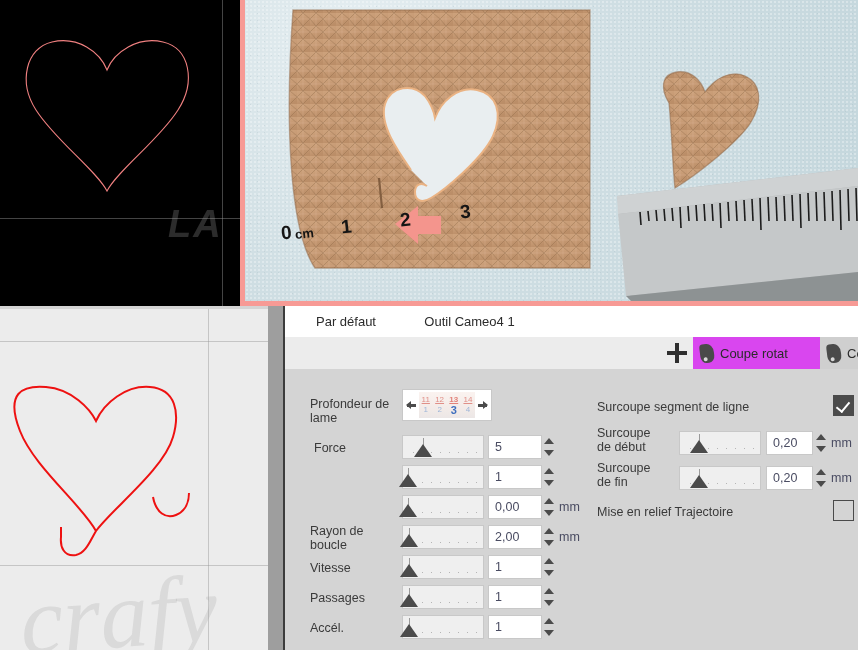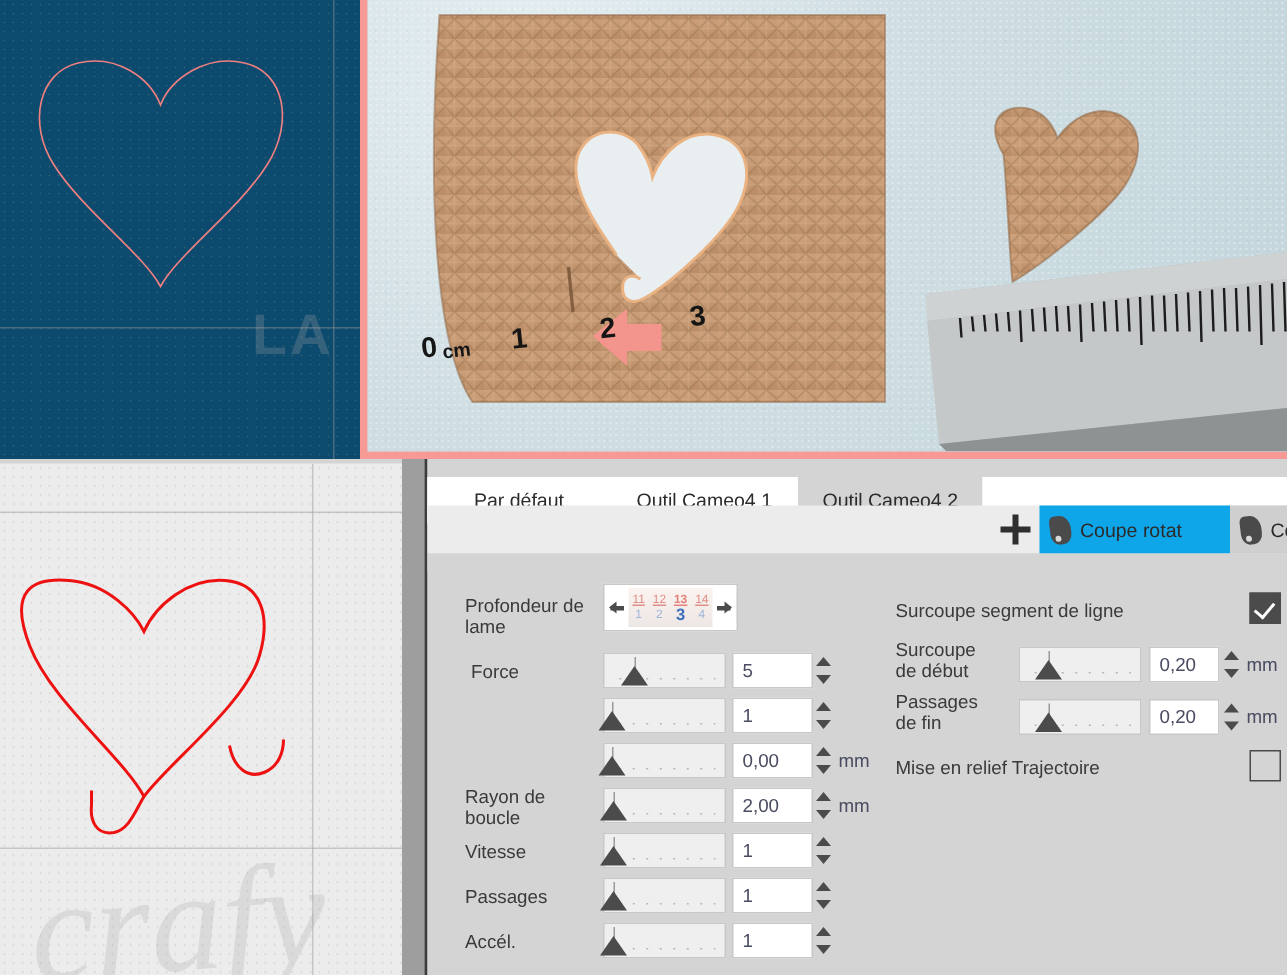--- a/index.html
+++ b/index.html
@@ -7,21 +7,21 @@
     width:858px;height:650px;overflow:hidden;
     font-family:"Liberation Sans", sans-serif;
     background:#d4d4d4;
     position:relative;
   }
   #root{position:absolute;inset:0;}
 
   
   .canvas-tl{
     position:absolute;left:0;top:0;width:273px;height:306px;
-    background:#0c4a6e;overflow:hidden;
+    background:#000000;overflow:hidden;font-style:italic;
   }
   .canvas-bl{
     position:absolute;left:0;top:309px;width:268px;height:341px;
     background:#ececec;overflow:hidden;
   }
   .dotgrid{
     position:absolute;inset:0;
     background-image:radial-gradient(circle, rgba(150,150,150,.30) 0.6px, transparent 0.7px);
     background-size:6px 6px;
   }
@@ -61,21 +61,21 @@
     background-position:0 0, 2px 3px;
   }
 
   
   .panel-wrap{position:absolute;left:268px;top:306px;width:590px;height:344px;}
   .gutter{position:absolute;left:0;top:0;width:15px;height:344px;background:#9e9e9e;}
   .gutter-edge{position:absolute;left:15px;top:0;width:2px;height:344px;background:#3c3c3c;}
   .panel{position:absolute;left:17px;top:0;width:573px;height:344px;background:#d4d4d4;}
 
   
-  .tabbar{position:absolute;left:0;top:12px;height:31px;width:506px;background:#ffffff;text-decoration:underline;}
+  .tabbar{position:absolute;left:0;top:0;height:31px;width:506px;background:#ffffff;text-decoration:underline;}
   .tab{
     position:absolute;top:0;height:31px;line-height:31px;
     font-size:13px;color:#2b2b2b;text-align:center;
     background:#ffffff;cursor:default;white-space:nowrap;
   }
   .tab.sel{background:#d4d4d4;font-weight:normal;}
   .tab-t0{left:0;width:122px;}
   .tab-t1{left:122px;width:125px;}
   .tab-t2{left:247px;width:123px;}
   .tab-fill{position:absolute;left:370px;top:0;width:203px;height:31px;background:#ffffff;}
@@ -88,21 +88,21 @@
   .plus-btn:before,.plus-btn:after{
     content:"";position:absolute;background:#2f2f2f;
   }
   .plus-btn:before{left:9px;top:1px;width:4px;height:20px;}
   .plus-btn:after{left:1px;top:9px;width:20px;height:4px;}
   .tool-item{
     position:absolute;top:31px;height:32px;display:flex;align-items:center;
     gap:6px;padding:0 7px;box-sizing:border-box;cursor:pointer;white-space:nowrap;
     font-size:13px;color:#2b2b2b;
   }
-  .tool-a{left:408px;width:127px;background:#0ea5e9;}
+  .tool-a{left:408px;width:127px;background:#d946ef;}
   .tool-b{left:535px;width:128px;background:#cfcfcf;}
   .blade-ico{
     width:14px;height:19px;background:#4a4a4a;flex:0 0 14px;
     border-radius:3px 7px 6px 6px/4px 9px 7px 7px;
     position:relative;transform:rotate(-7deg);
   }
   .blade-ico:after{
     content:"";position:absolute;left:3px;bottom:2px;width:4px;height:4px;
     border-radius:50%;background:#d9d9d9;
   }
@@ -312,21 +312,20 @@
 
   <div class="panel-wrap">
     <div class="gutter"></div>
     <div class="gutter-edge"></div>
 
     <div class="panel">
 
       <div class="tabbar">
         <div class="tab tab-t0">Par défaut</div>
         <div class="tab tab-t1">Outil Cameo4 1</div>
-        <div class="tab tab-t2 sel">Outil Cameo4 2</div>
         <div class="tab-fill"></div>
       </div>
 
       <div class="toolstrip"></div>
       <div class="plus-btn"></div>
 
       <div class="tool-item tool-a">
         <span class="blade-ico"></span>
         <span>Coupe rotat</span>
       </div>
@@ -457,21 +456,21 @@
             <div class="dots"></div>
             <div class="thumb" style="left:10px"></div>
         </div>
         <div class="valbox" style="left:481px;top:62px;width:47px">0,20</div>
         <div class="spin" style="left:530px;top:62px">
             <span class="up"></span>
             <span class="dn"></span>
           </div>
         <div class="unit" style="left:546px;top:62px">mm</div>
 
-        <div class="lbl" style="left:312px;top:92px;width:70px">Passages de fin</div>
+        <div class="lbl" style="left:312px;top:92px;width:70px">Surcoupe de fin</div>
         <div class="slider" style="left:394px;top:97px;width:82px">
           <div class="stem" style="left:19px"></div>
             <div class="dots"></div>
             <div class="thumb" style="left:10px"></div>
         </div>
         <div class="valbox" style="left:481px;top:97px;width:47px">0,20</div>
         <div class="spin" style="left:530px;top:97px">
             <span class="up"></span>
             <span class="dn"></span>
           </div>

